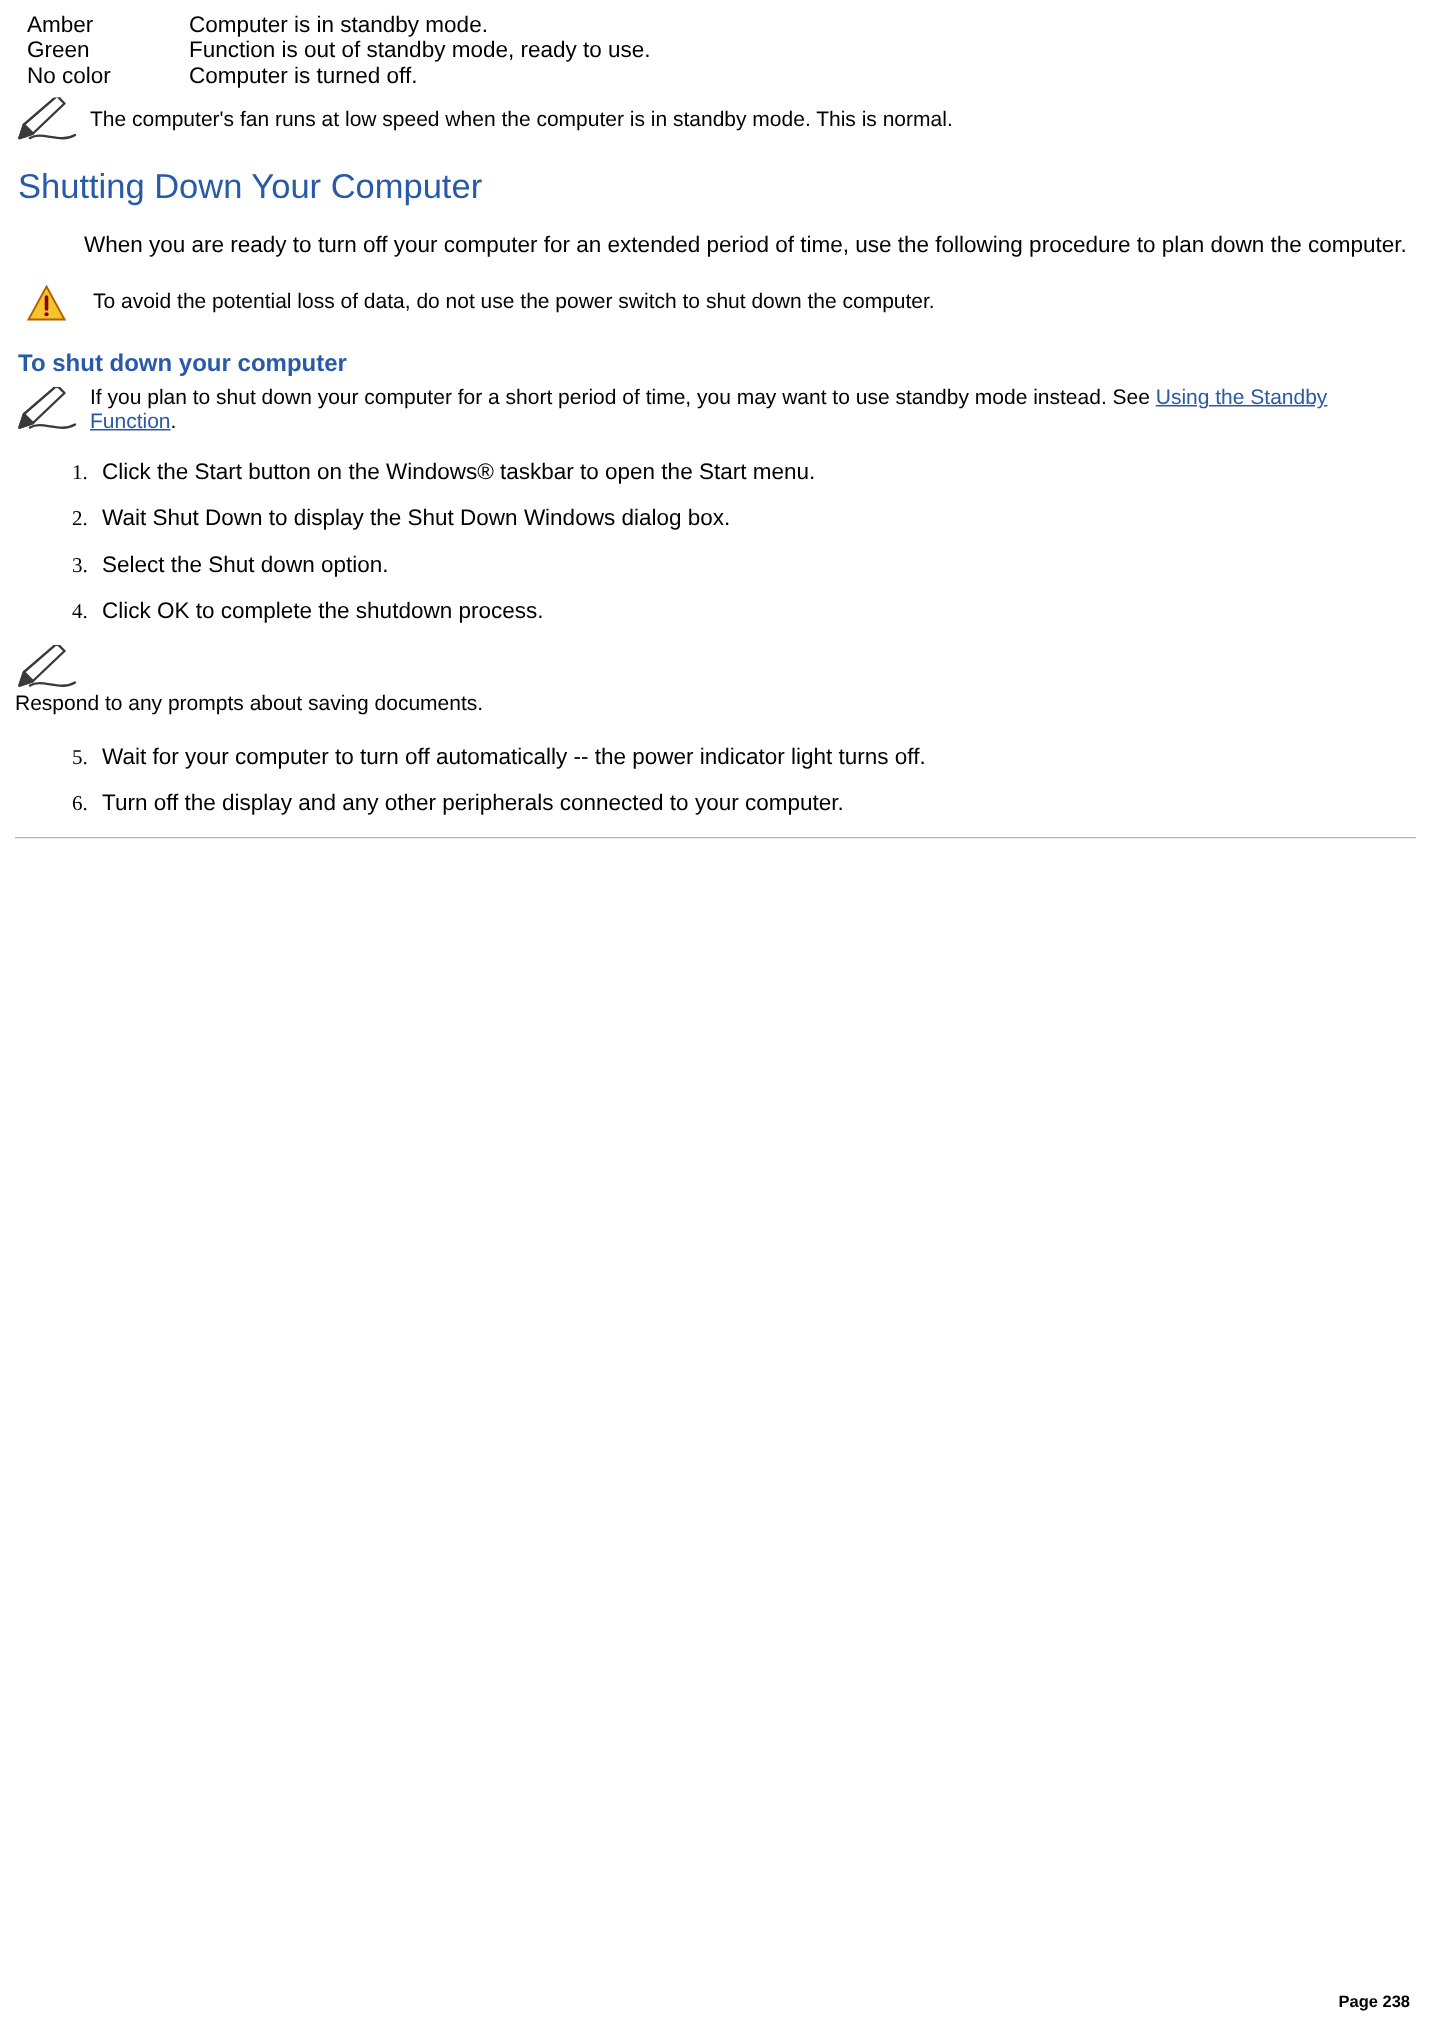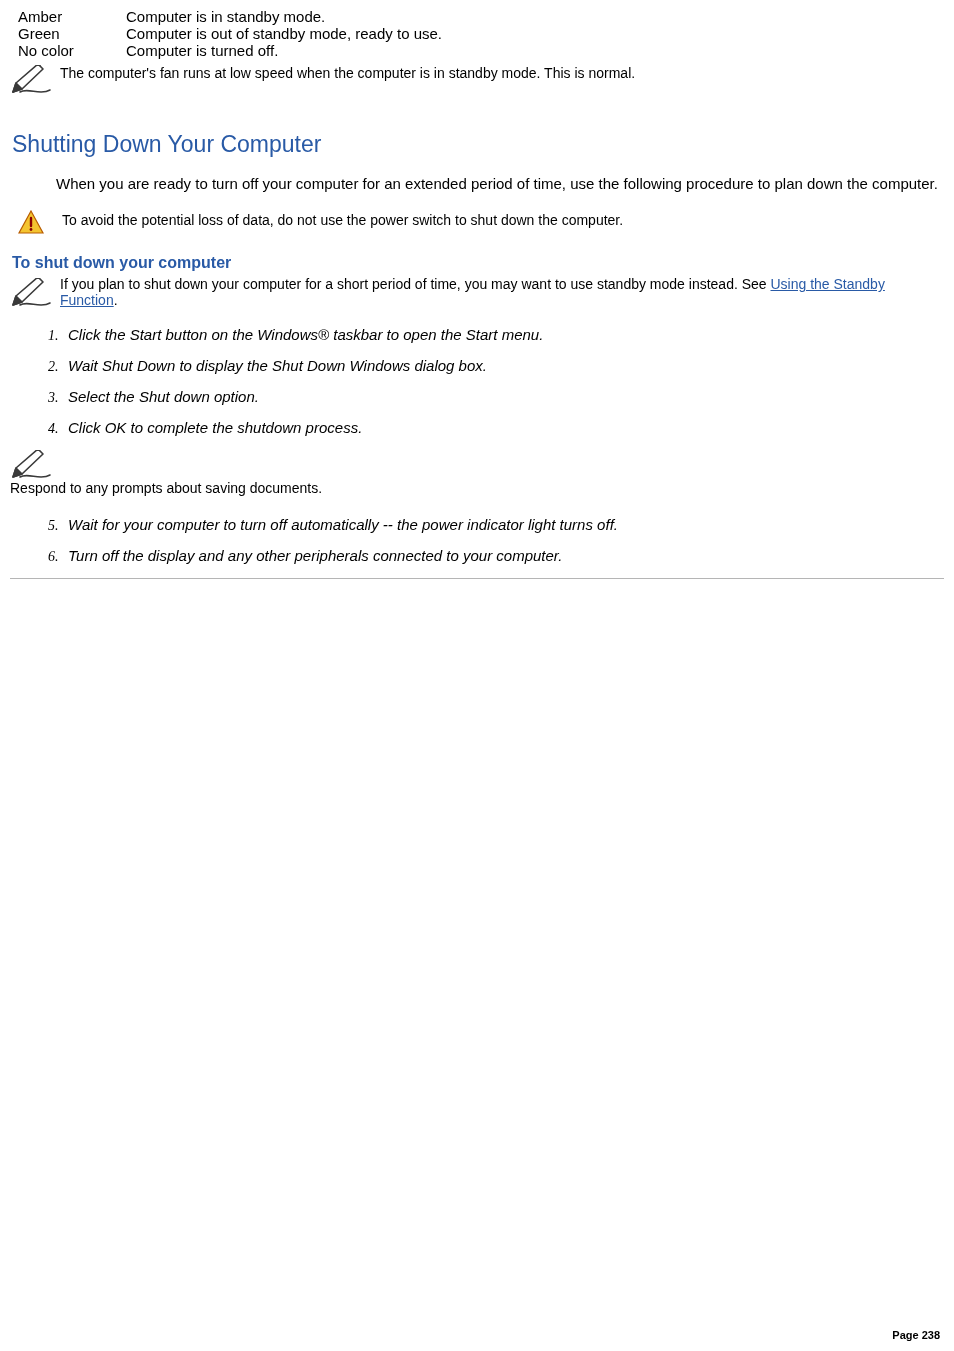--- a/index.html
+++ b/index.html
@@ -21,22 +21,22 @@
     }
     .status-label {
       width: 108px;
       color: #000;
     }
     .status-desc {
       color: #000;
     }
     .note-row {
       display: flex;
-      align-items: flex-start;
-      margin-bottom: 36px;
+      align-items: center;
+      margin-bottom: 16px;
     }
     .pencil-icon {
       width: 44px;
       height: 30px;
       flex-shrink: 0;
       margin-right: 6px;
     }
     .warn-icon {
       width: 26px;
       height: 24px;
@@ -88,21 +88,20 @@
     }
     ol.steps {
       margin: 0 0 2px 22px;
       padding-left: 30px;
     }
     ol.steps li {
       font-family: Verdana, Geneva, sans-serif;
       font-size: 15px;
       margin-bottom: 14px;
       padding-left: 6px;
-      font-style: italic;
     }
     ol.steps li::marker {
       font-family: Georgia, 'Times New Roman', serif;
       font-size: 14px;
     }
     .mid-note {
       display: flex;
       margin: 4px 0 18px 0;
       flex-direction: column;
     }
@@ -123,21 +122,21 @@
 </head>
 <body>
 
 <div class="status-table">
   <div class="status-row">
     <div class="status-label">Amber</div>
     <div class="status-desc">Computer is in standby mode.</div>
   </div>
   <div class="status-row">
     <div class="status-label">Green</div>
-    <div class="status-desc">Computer is out of standby mode, ready to use.</div>
+    <div class="status-desc">Function is out of standby mode, ready to use.</div>
   </div>
   <div class="status-row">
     <div class="status-label">No color</div>
     <div class="status-desc">Computer is turned off.</div>
   </div>
 </div>
 
 <div class="note-row">
   <span class="pencil-icon">
     <svg viewBox="0 0 44 30" width="44" height="30">

